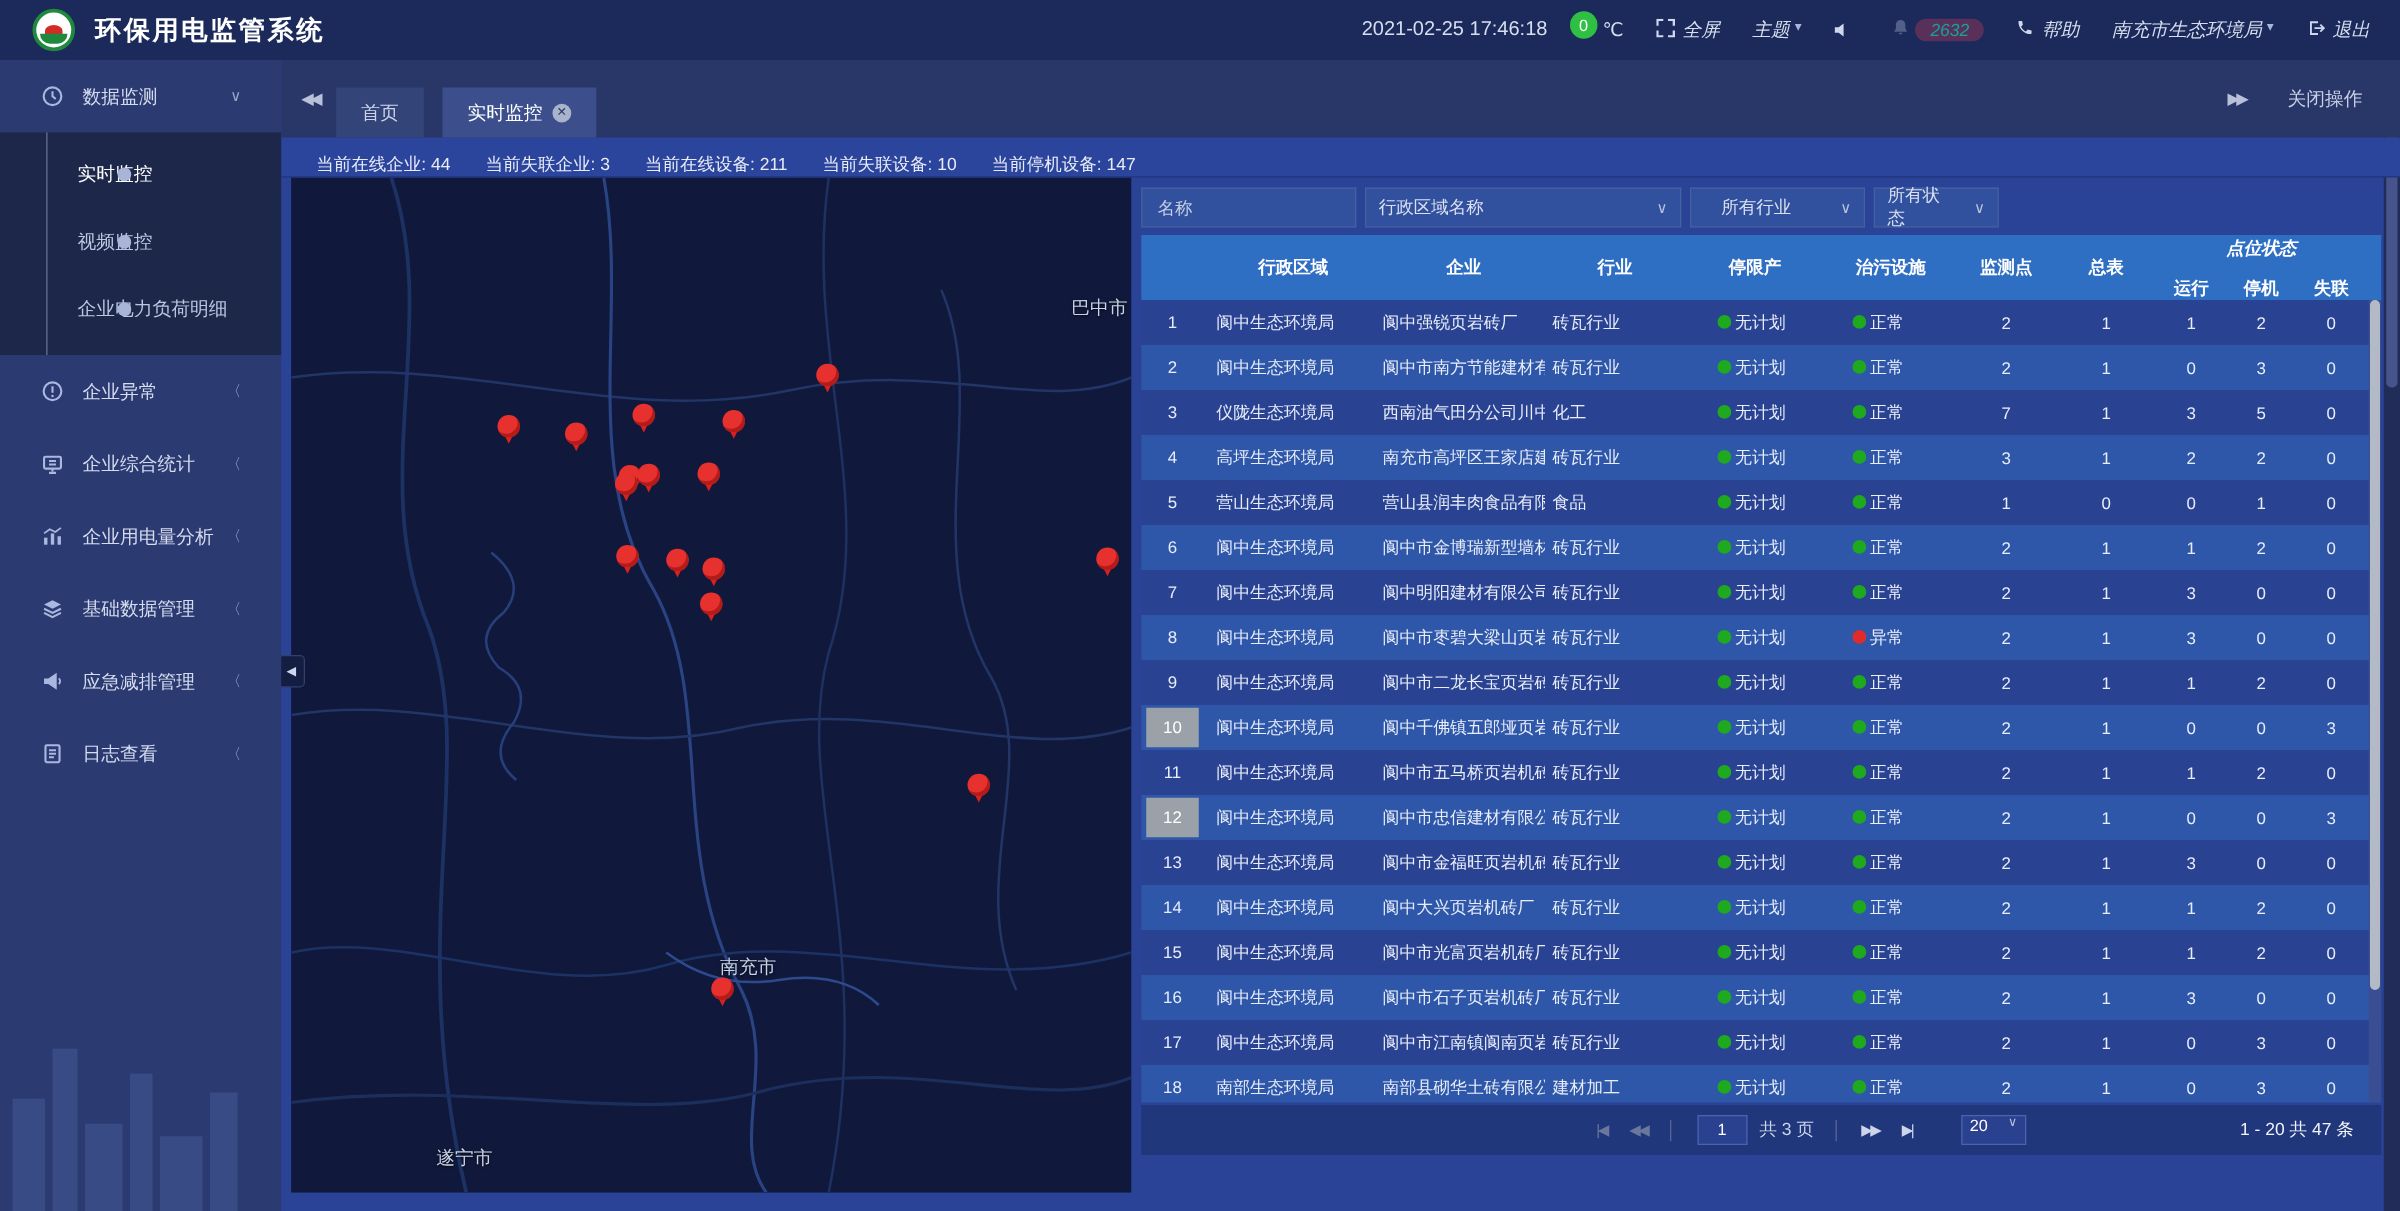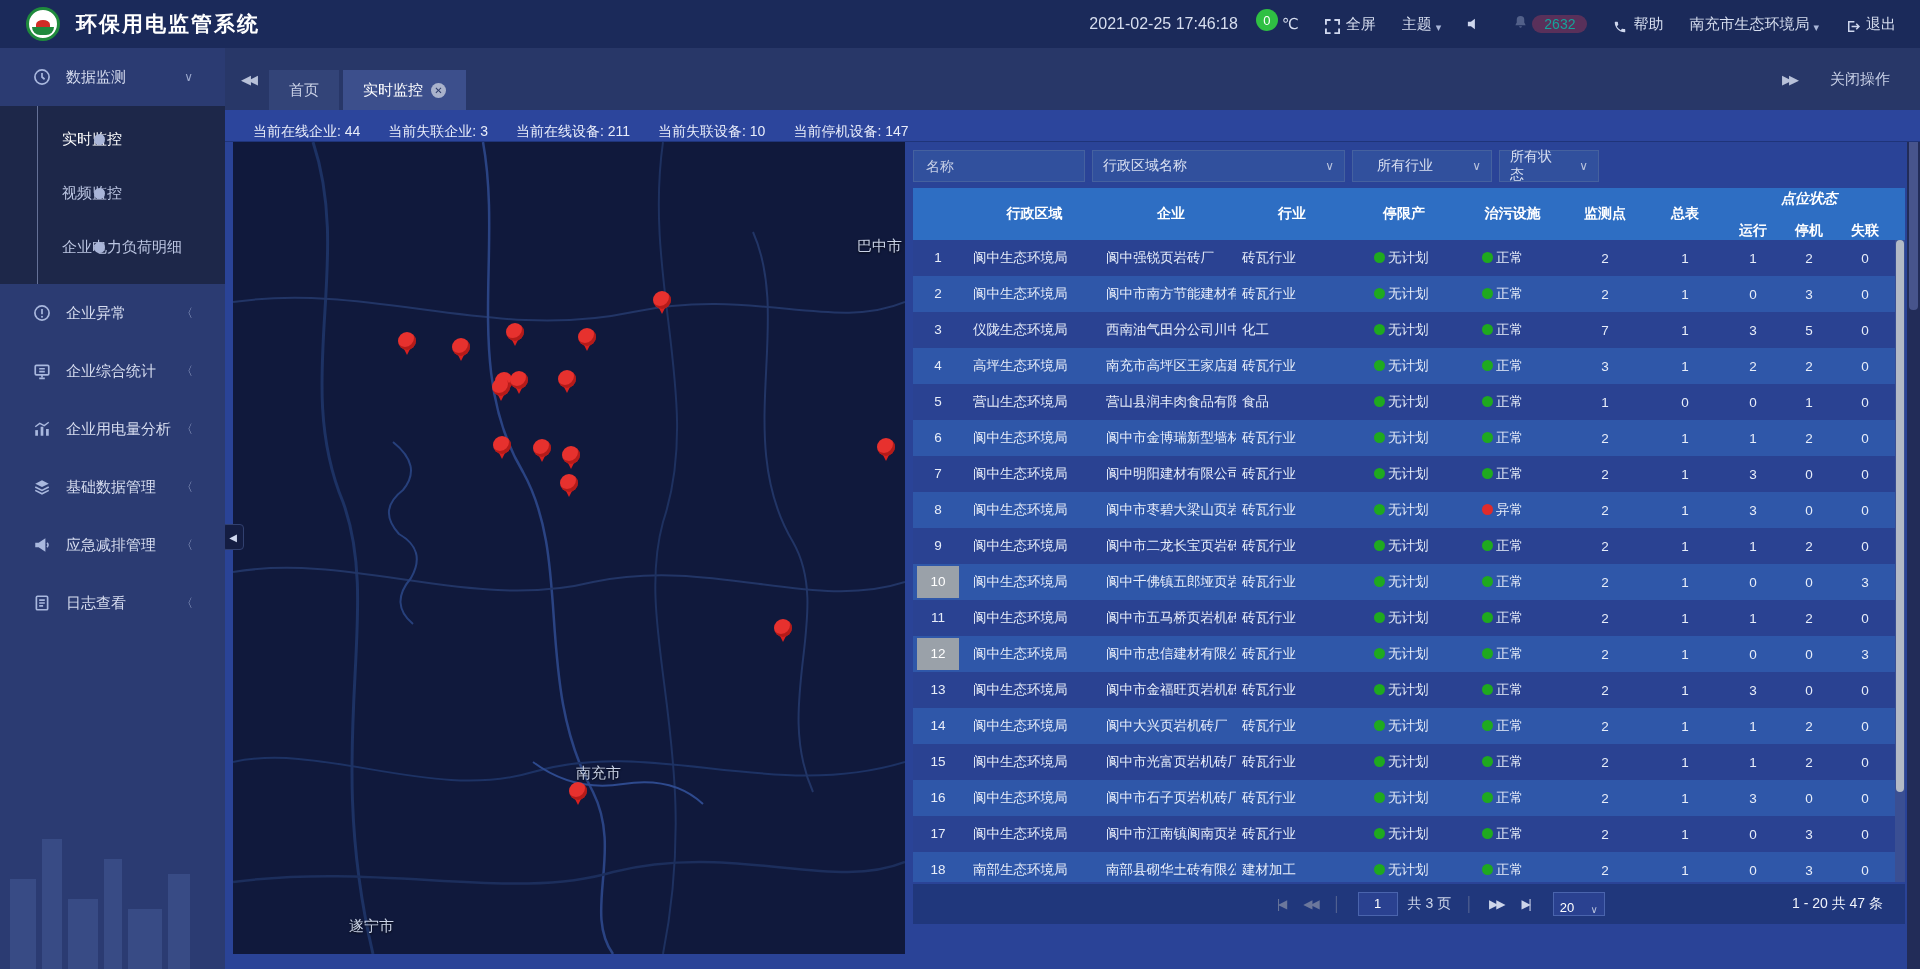--- a/index.html
+++ b/index.html
@@ -6,21 +6,21 @@
   *{box-sizing:border-box;font-family:"Liberation Sans","DejaVu Sans",sans-serif;}
   .screen{position:relative;width:1920px;height:969px;overflow:hidden;background:#2a4397;}
 
   
   .header{position:absolute;left:0;top:0;width:1920px;height:48px;background:#1b2a5a;display:flex;align-items:center;z-index:30;}
   .logo{width:34px;height:34px;border-radius:50%;background:#fff;border:3px solid #1f8a3d;margin-left:26px;position:relative;flex:0 0 auto;}
   .logo i{position:absolute;left:50%;top:52%;width:14px;height:9px;margin:-5px 0 0 -7px;background:#d22c26;border-radius:50% 50% 10% 10%;}
   .logo u{position:absolute;left:3px;right:3px;bottom:3px;height:8px;background:#1f8a3d;border-radius:0 0 14px 14px;}
   .app-title{color:#ffffff;font-size:21px;font-weight:bold;margin-left:16px;letter-spacing:2px;}
   .header-right{margin-left:auto;display:flex;align-items:center;color:#d7deef;font-size:15px;margin-right:24px;}
-  .header-right .hitem{display:flex;align-items:flex-end;margin-left:26px;white-space:nowrap;}
+  .header-right .hitem{display:flex;align-items:flex-start;margin-left:26px;white-space:nowrap;font-style:italic;}
   .hicon{display:inline-flex;align-items:center;justify-content:center;margin-right:6px;color:#cfd7ee;}
   .temp-badge{width:22px;height:22px;border-radius:50%;background:#2fc043;color:#fff;font-size:13px;display:flex;align-items:center;justify-content:center;margin:0 4px 8px 18px;}
   .caret{font-size:11px;margin-left:4px;color:#aab6d8;}
   .bell-wrap{opacity:.85;display:flex;align-items:center;}
   .bell{color:rgba(215,225,250,.35);margin-right:4px;}
   .notif-pill{background:rgba(190,60,90,.45);color:#14b8a6;border-radius:10px;padding:1px 12px;font-size:14px;}
 
   
   .sidebar{position:absolute;left:0;top:48px;width:225px;height:921px;background:#2b3b72;z-index:20;overflow:hidden;}
   .side-group{height:58px;display:flex;align-items:center;color:#d6dcef;font-size:15px;cursor:pointer;position:relative;}
@@ -31,21 +31,21 @@
   .subitem{height:54px;display:flex;align-items:center;color:#bcc6e2;font-size:15px;cursor:pointer;position:relative;}
   .subitem .sdot{position:absolute;left:32px;width:11px;height:11px;border-radius:50%;background:#a9b5d8;}
   .subitem span{margin-left:62px;}
   .subitem.active{color:#ffffff;}
   .skyline{position:absolute;bottom:0;left:0;right:0;height:170px;opacity:.16;}
   .skyline div{position:absolute;bottom:0;background:#7ea0e8;}
 
   
   .tabbar{position:absolute;left:225px;top:48px;width:1695px;height:62px;background:#283768;display:flex;align-items:center;z-index:10;}
   .tab-arrow{color:#b8c1d9;font-size:13px;letter-spacing:-3px;margin:0 14px 0 16px;cursor:pointer;}
-  .tab{height:40px;padding:0 20px;display:flex;align-items:center;background:#334478;color:#ccd3e8;font-size:15px;margin-right:4px;cursor:pointer;align-self:flex-end;}
+  .tab{height:40px;padding:0 20px;display:flex;align-items:center;background:#334478;color:#ccd3e8;font-size:15px;margin-right:15px;cursor:pointer;align-self:flex-end;}
   .tab.active{background:#3c4f8c;color:#fff;}
   .tab .close{width:15px;height:15px;border-radius:50%;background:#aab3cc;color:#2c3a69;font-size:10px;line-height:15px;text-align:center;margin-left:8px;}
   .tabbar-right{margin-left:auto;display:flex;align-items:center;margin-right:30px;color:#c7cfe6;font-size:15px;}
   .tabbar-right .tab-arrow{margin-right:34px;}
 
   
   .statsbar{position:absolute;left:225px;top:110px;width:1695px;height:32px;background:#2c459c;display:flex;align-items:flex-end;border-bottom:1px solid rgba(10,20,60,.35);z-index:9;}
   .stat{color:#e8ecf9;font-size:14px;margin-left:28px;white-space:nowrap;}
 
   
@@ -93,21 +93,21 @@
   .tscroll{position:absolute;right:0;top:0;width:10px;height:642px;background:#3a4f93;}
   .tscroll .thumb{position:absolute;left:1px;top:0;width:8px;height:86%;background:#b3bac6;border-radius:4px;}
 
   
   .pager{position:absolute;left:0;top:742px;width:992px;height:40px;background:#20377c;display:flex;align-items:center;color:#cdd5ea;font-size:14px;}
   .pager .grp{display:flex;align-items:center;margin-left:355px;}
   .pg-btn{letter-spacing:-2px;font-size:12px;margin:0 9px;cursor:pointer;}
   .pg-btn.disabled{color:#6b779c;}
   .pg-sep{color:#5a6894;margin:0 6px;}
   .pg-input{width:40px;height:24px;background:#2a4190;border:1px solid #4a64ad;color:#fff;text-align:center;line-height:22px;margin:0 10px;font-size:13px;}
-  .pg-size{width:52px;height:24px;background:#2a4190;border:1px solid #4a64ad;color:#fff;display:flex;align-items:flex-end;justify-content:space-between;padding:0 6px;margin-left:14px;font-size:13px;cursor:pointer;}
+  .pg-size{width:52px;height:24px;background:#2a4190;border:1px solid #4a64ad;color:#fff;display:flex;align-items:flex-start;justify-content:space-between;padding:0 6px;margin-left:30px;font-size:13px;cursor:pointer;}
   .pg-range{margin-left:auto;margin-right:22px;color:#f0f3fb;}
 
   
   .winscroll{position:absolute;right:0;top:48px;width:13px;height:921px;background:#222c58;}
   .winscroll .thumb{position:absolute;left:2px;top:2px;width:9px;height:260px;background:#47548c;border-radius:4px;}
 </style>
 </head>
 <body>
 
 <div class="screen">

